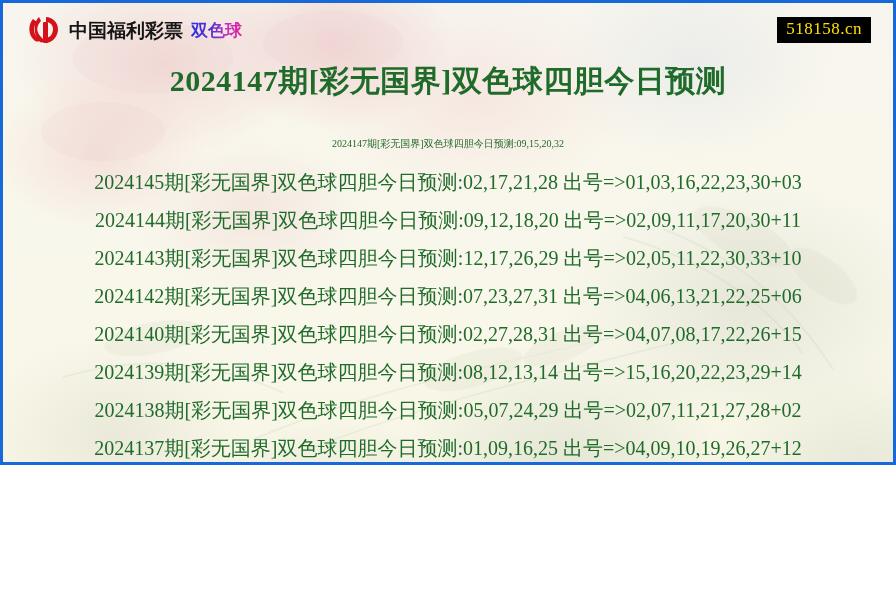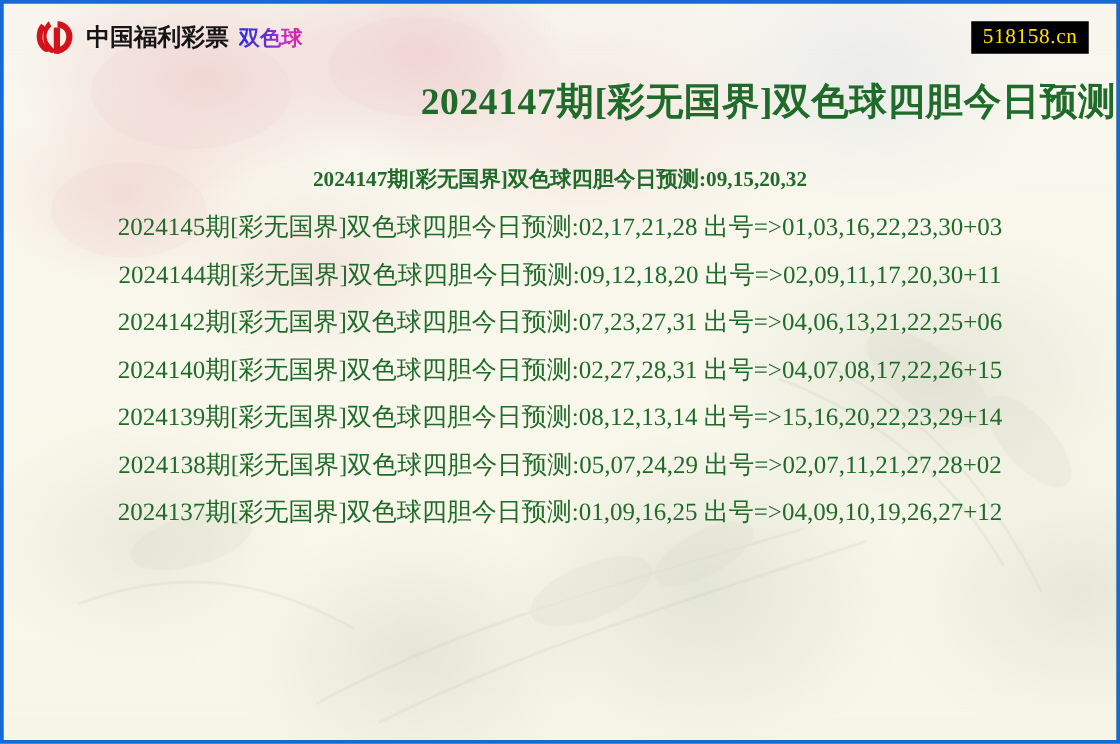--- a/index.html
+++ b/index.html
@@ -10,24 +10,24 @@
     width: 896px;
     height: 595px;
     overflow: hidden;
     font-family: "Liberation Serif", "DejaVu Serif", serif;
     background: #ffffff;
   }
 
   #page {
     position: relative;
     width: 896px;
-    height: 595px;
+    height: 465px;
     box-sizing: border-box;
     border: 3px solid #1769d8;
-    background: #fde047;
+    background: #fef9c3;
     overflow: hidden;
   }
 
   
   .bg-layer {
     position: absolute;
     inset: 0;
     pointer-events: none;
   }
   .bg-base {
@@ -107,21 +107,21 @@
     padding: 3px 9px 4px 9px;
     line-height: 1.1;
   }
 
   
   .page-title {
     position: absolute;
     left: 0;
     top: 58px;
     width: 890px;
-    text-align: right;
+    text-align: center;
     font-family: "Liberation Serif", "DejaVu Serif", serif;
     font-size: 30px;
     font-weight: bold;
     color: #1f6b2a;
     letter-spacing: 0.5px;
     white-space: nowrap;
   }
 
   
   .pred-list {
@@ -133,22 +133,21 @@
   .pred-row {
     height: 38px;
     line-height: 38px;
     font-family: "Liberation Serif", "DejaVu Serif", serif;
     font-size: 20px;
     color: #1f6b2a;
     white-space: nowrap;
     text-align: center;
   }
   .pred-row.first-row {
-    font-size: 17px;
-    font-weight: bold;
+    font-size: 10px;
   }
   .pred-text {
     display: inline-block;
   }
 </style>
 </head>
 <body>
 
 <div id="page">
 
@@ -203,20 +202,23 @@
     <div class="pred-row first-row">
       <span class="pred-text">2024147期[彩无国界]双色球四胆今日预测:09,15,20,32</span>
     </div>
     <div class="pred-row">
       <span class="pred-text">2024145期[彩无国界]双色球四胆今日预测:02,17,21,28 出号=&gt;01,03,16,22,23,30+03</span>
     </div>
     <div class="pred-row">
       <span class="pred-text">2024144期[彩无国界]双色球四胆今日预测:09,12,18,20 出号=&gt;02,09,11,17,20,30+11</span>
     </div>
     <div class="pred-row">
+      <span class="pred-text">2024143期[彩无国界]双色球四胆今日预测:12,17,26,29 出号=&gt;02,05,11,22,30,33+10</span>
+    </div>
+    <div class="pred-row">
       <span class="pred-text">2024142期[彩无国界]双色球四胆今日预测:07,23,27,31 出号=&gt;04,06,13,21,22,25+06</span>
     </div>
     <div class="pred-row">
       <span class="pred-text">2024140期[彩无国界]双色球四胆今日预测:02,27,28,31 出号=&gt;04,07,08,17,22,26+15</span>
     </div>
     <div class="pred-row">
       <span class="pred-text">2024139期[彩无国界]双色球四胆今日预测:08,12,13,14 出号=&gt;15,16,20,22,23,29+14</span>
     </div>
     <div class="pred-row">
       <span class="pred-text">2024138期[彩无国界]双色球四胆今日预测:05,07,24,29 出号=&gt;02,07,11,21,27,28+02</span>

